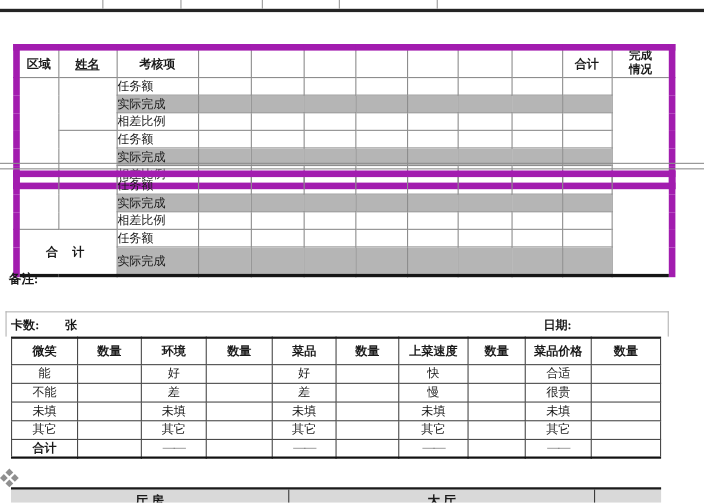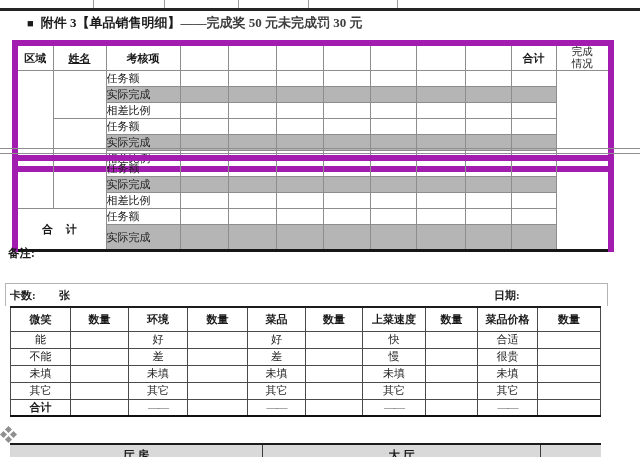--- a/index.html
+++ b/index.html
@@ -22,21 +22,21 @@
   #t1a,#t1b{width:596px;border:6px solid #a21caf;}
   #t1b{border-bottom:3px solid #161616;}
   #t1a th,#t1b .sum{font-weight:bold;text-align:center;}
   #t1a th.uline{text-decoration:underline;margin-left:42px;}
   .lbl{text-align:left;}
   .lq{padding-left:6px;}
   .la{padding-left:16px;}
   .ld{padding-left:27px;}
   .shade td{background:#b5b5b5;}
   .statwrap{display:block;width:26px;margin:0 auto;line-height:1.15;white-space:normal;
-            font-size:10.5px;font-weight:normal;text-align:center;}
+            font-size:10.5px;font-weight:bold;text-align:center;}
   .sum{letter-spacing:5px;}
 
   
   .split{position:absolute;left:0;width:640px;height:1px;background:#8e8e8e;}
 
   .notes{position:absolute;left:8px;top:246px;font-size:11.5px;font-weight:bold;}
 
   
   .cardrow{position:absolute;left:5px;top:283px;width:601px;height:22px;
            border:1px solid #b4b4b4;border-bottom:none;font-size:11px;font-weight:bold;}
@@ -69,23 +69,20 @@
 <div class="screen">
 
   <div class="toprow">
     <span class="v" style="left:93px"></span>
     <span class="v" style="left:164px"></span>
     <span class="v" style="left:238px"></span>
     <span class="v" style="left:308px"></span>
     <span class="v" style="left:397px"></span>
   </div>
 
-  <div class="title" style="left:27px;top:14px;">
-    <span class="bullet">■</span><span>附件 3【单品销售明细】</span><span class="sub">——完成奖 50 元未完成罚 30 元</span>
-  </div>
 
   <table class="t" id="t1a" style="left:12px;top:40px;">
     <colgroup>
       <col style="width:38px">
         <col style="width:53px">
         <col style="width:74px">
       <col style="width:48px">
         <col style="width:48px">
         <col style="width:47px">
         <col style="width:47px">

